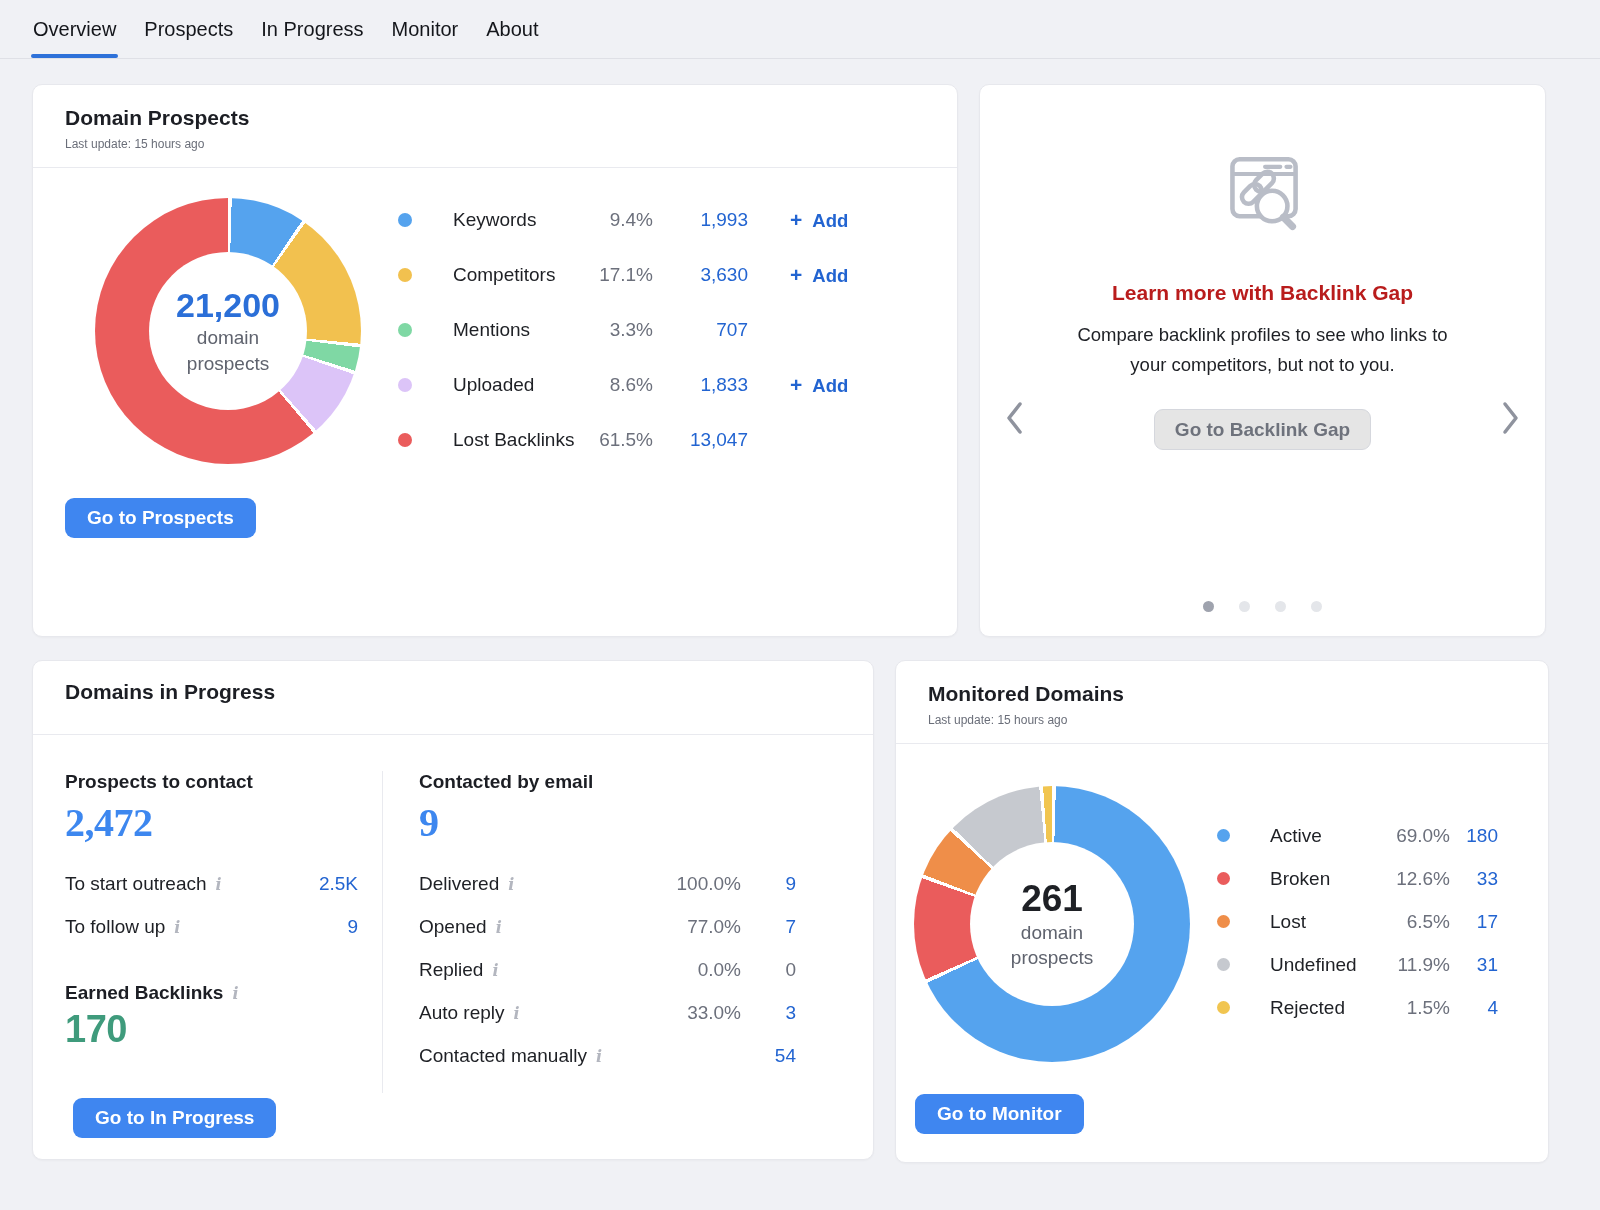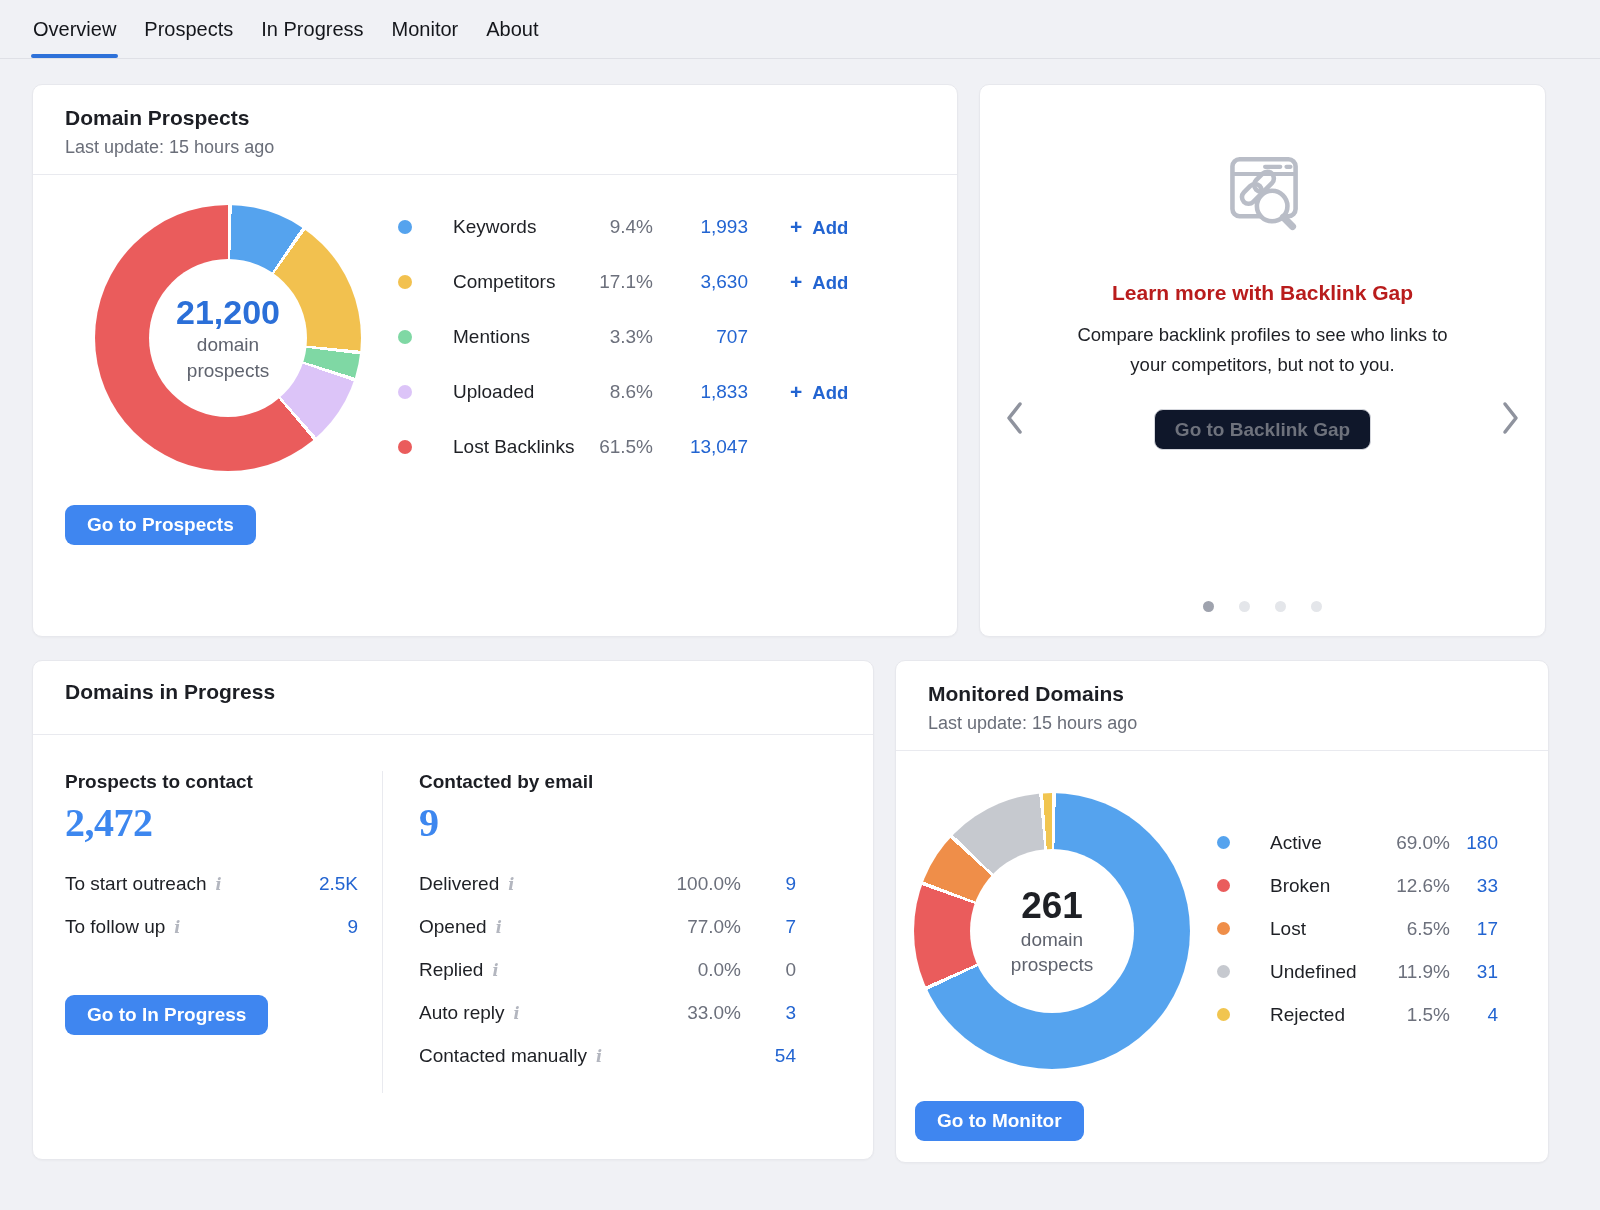--- a/index.html
+++ b/index.html
@@ -32,21 +32,21 @@
     background:#fff; border:1px solid #e7e8ed; border-radius:10px;
     box-shadow:0 1px 2px rgba(30,32,40,.03);
   }
   .card-dp{ width:926px; height:553px; }
   .card-bg{ width:567px; height:553px; position:relative; text-align:center; padding-top:66px; }
   .card-ip{ width:842px; height:500px; }
   .card-md{ width:654px; height:503px; }
   .card-head{ padding:21px 32px 16px; border-bottom:1px solid #e9eaef; }
   .card-head.no-sub{ padding:19px 32px 30px; }
   .card-title{ font-size:21px; font-weight:700; color:#1c1e24; }
-  .card-sub{ font-size:18px; color:#6a6e79; margin-top:7px; }
+  .card-sub{ font-size:12px; color:#6a6e79; margin-top:7px; }
   
   .donut{ border-radius:50%; position:relative; display:flex; align-items:center; justify-content:center; flex:none; }
   .hole{ background:#fff; border-radius:50%; display:flex; flex-direction:column; align-items:center; justify-content:center; }
   .donut1{ width:266px; height:266px; margin-left:30px; }
   .donut1 .hole{ width:158px; height:158px; }
   .donut2{ width:276px; height:276px; }
   .donut2 .hole{ width:164px; height:164px; }
   .hole-value{ font-weight:700; }
   .donut1 .hole-value{ font-size:34px; color:#2b6fd8; }
   .donut2 .hole-value{ font-size:37px; color:#1e2025; }
@@ -68,21 +68,21 @@
     background:#3f86f0; color:#fff; font-family:"Liberation Sans",sans-serif;
     font-size:19px; font-weight:700; border:none; border-radius:9px; cursor:pointer;
   }
   .dp-btn{ margin-top:31px; }
   
   .bg-icon{ display:block; margin:0 auto; }
   .bg-heading{ width:312px; margin:24px auto 0; font-size:21px; font-weight:700; color:#b91c1c; line-height:1.38; }
   .bg-text{ width:372px; margin:12px auto 0; font-size:18.5px; color:#1e2025; line-height:1.6; }
   .btn-ghost{
     display:inline-flex; align-items:center; height:41px; padding:0 20px; margin-top:30px;
-    background:#0f172a; border:1px solid #d5d7dd; border-radius:9px;
+    background:#e5e5e5; border:1px solid #d5d7dd; border-radius:9px;
     color:#6e727c; font-family:"Liberation Sans",sans-serif; font-size:19px; font-weight:700; cursor:pointer;
   }
   .carousel-arrow{ position:absolute; top:308px; cursor:pointer; background:none; border:none; padding:6px; }
   .arrow-left{ left:18px; } .arrow-right{ right:18px; }
   .dots{ position:absolute; bottom:24px; left:0; right:0; display:flex; justify-content:center; gap:25px; }
   .dot-ind{ width:11px; height:11px; border-radius:50%; background:#e4e6ea; cursor:pointer; }
   .dot-ind.active{ background:#9fa3ae; }
   
   .ip-body{ position:relative; padding:36px 32px 0; display:flex;gap:8px; }
   .ip-divider{ position:absolute; left:349px; top:36px; height:322px; border-left:1px solid #e9eaef; }
@@ -94,21 +94,21 @@
   .stat-big.green{ color:#3f9b7c; margin-top:4px; font-size:38px; }
   .stat-rows{ margin-top:16px; }
   .stat-row{ display:grid; align-items:center; height:43px; font-size:19px; }
   .ip-left .stat-row{ grid-template-columns:1fr 70px; width:293px; }
   .ip-right .stat-row{ grid-template-columns:1fr 95px 55px; }
   .stat-label{ color:#1e2025; white-space:nowrap; }
   .stat-pct{ color:#6c707c; text-align:right; }
   .stat-val{ color:#2264d1; text-align:right; text-decoration:none; cursor:pointer; }
   .stat-val.muted, .muted{ color:#6c707c !important; }
   .earned{ margin-top:34px; }
-  .ip-btn{ margin-top:47px; }
+  .ip-btn{ margin-top:47px;margin-left:8px; }
   .info{ font-family:"DejaVu Serif", serif; font-style:italic; font-weight:700;
          color:#b3b6bf; font-size:16px; margin-left:9px; cursor:pointer; }
   
   .md-body{ display:flex; padding:42px 32px 0 18px; }
   .legend2{ margin-left:27px; margin-top:28px; }
   .lg2-row{ display:grid; grid-template-columns:21px 132px 80px 48px; align-items:center; height:43px; }
   .dot-sm{ width:13px; height:13px; border-radius:50%; }
   .md-btn{ margin:32px 0 0 19px; }
 </style>
 </head>
@@ -239,20 +239,24 @@
           <div class="stat-rows">
             <div class="stat-row">
               <span class="stat-label"><span>To start outreach</span><span class="info">i</span></span>
               <a class="stat-val">2.5K</a>
             </div>
             <div class="stat-row">
               <span class="stat-label"><span>To follow up</span><span class="info">i</span></span>
               <a class="stat-val">9</a>
             </div>
           </div>
+          <div class="earned">
+            <div class="stat-header"><span>Earned Backlinks</span><span class="info">i</span></div>
+            <div class="stat-big green">170</div>
+          </div>
           <button class="btn-primary ip-btn">Go to In Progress</button>
         </div>
         <div class="ip-right">
           <div class="stat-header">Contacted by email</div>
           <div class="stat-big blue">9</div>
           <div class="stat-rows">
             <div class="stat-row">
               <span class="stat-label"><span>Delivered</span><span class="info">i</span></span>
               <span class="stat-pct">100.0%</span>
               <a class="stat-val">9</a>

